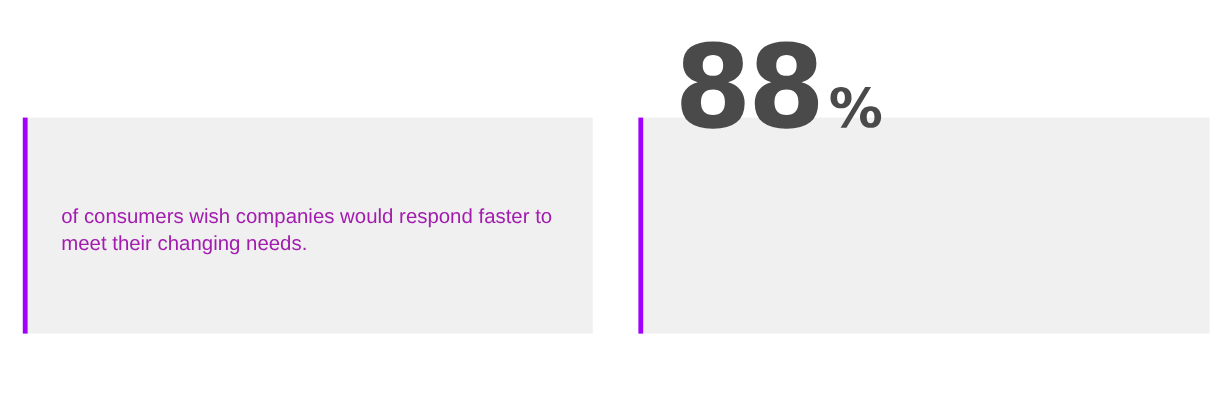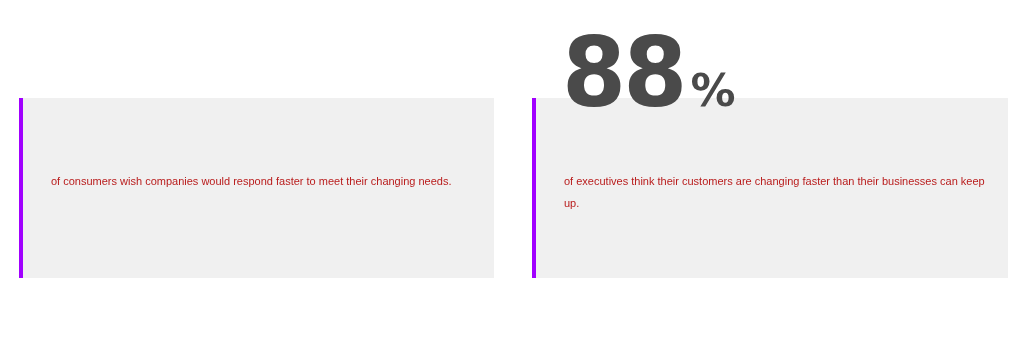--- a/index.html
+++ b/index.html
@@ -80,23 +80,23 @@
     vertical-align: baseline;
     margin-left: 1px;
   }
 
   .stat-body {
     position: absolute;
     left: 32px;
     top: 72px;
     width: 420px;
     font-family: "Liberation Sans", sans-serif;
-    font-size: 11px;
+    font-size: 17px;
     line-height: 22px;
-    color: #b91c1c;
+    color: #a21caf;
     z-index: 2;
   }
 
   .card-1 .stat-body { width: 428px; }
 </style>
 </head>
 <body>
 
 <div class="stats-board">
 
@@ -105,16 +105,15 @@
     <div class="accent-bar"></div>
     <div class="stat-body">of consumers wish companies would respond faster to meet their changing needs.</div>
   </div>
 
   <div class="stat-card card-1">
     <div class="card-panel"></div>
     <div class="accent-bar"></div>
     <div class="stat-figure">
       <span class="stat-number">88</span><span class="stat-percent">%</span>
     </div>
-    <div class="stat-body">of executives think their customers are changing faster than their businesses can keep up.</div>
   </div>
 
 </div>
 
 </body></html>

